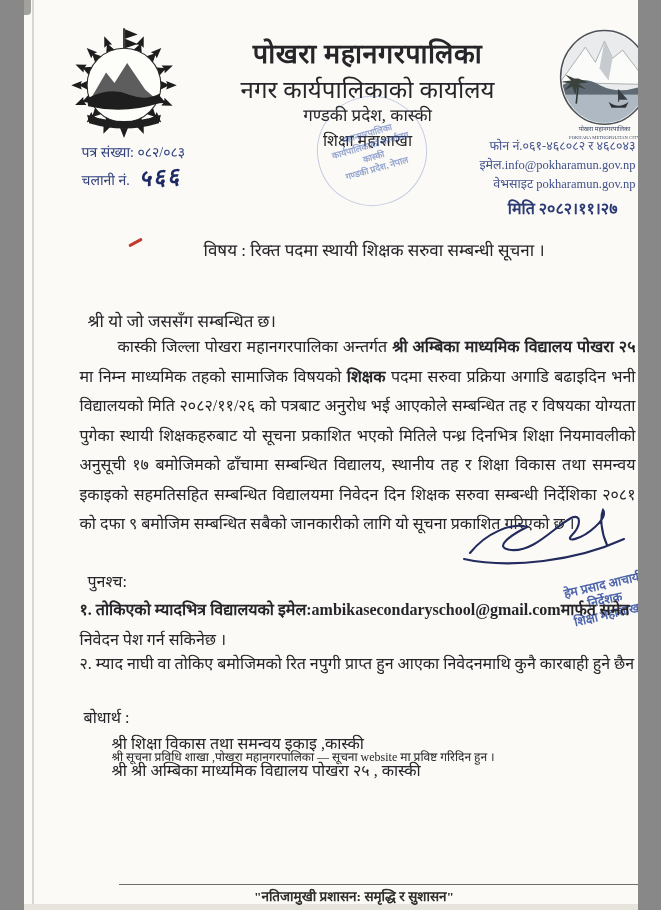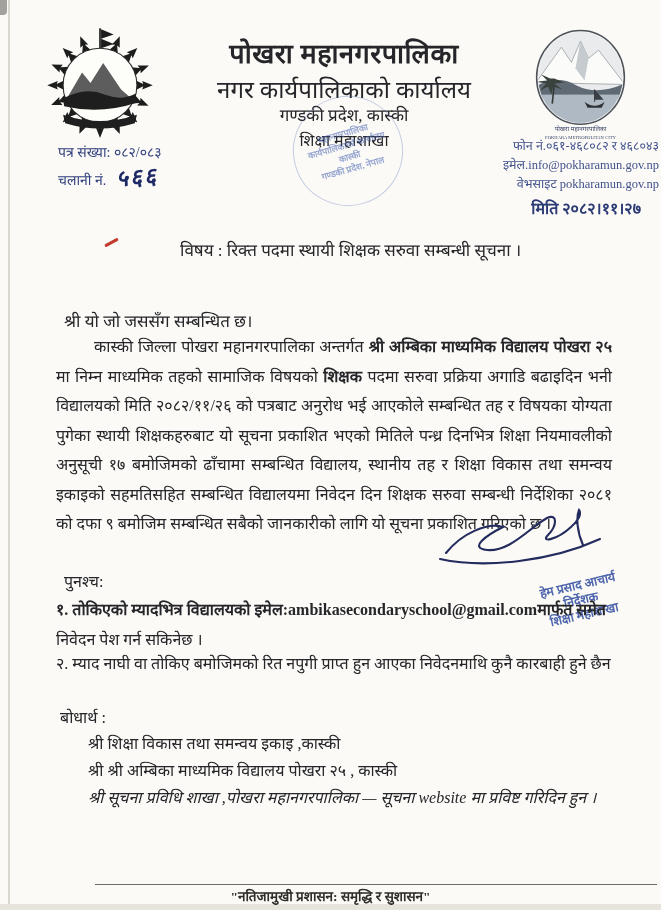--- a/index.html
+++ b/index.html
@@ -1,17 +1,17 @@
 <!DOCTYPE html>
 <html><head>
 <meta charset="utf-8">
 <style>
   html,body{margin:0;padding:0;background:#888;}
   .page{
-    position:relative;width:661px;height:910px;margin:0 auto;
+    position:relative;width:614px;height:910px;margin:0 auto;
     background:#fbfaf6;overflow:hidden;
     font-family:"Liberation Serif","DejaVu Serif",serif;color:#26262a;
   }
   .abs{position:absolute;}
   
   .scan-edge-left{left:8px;top:0;width:2px;height:910px;background:#d9d6cf;}
   .corner-smudge{left:0;top:0;width:7px;height:15px;background:#5a5751;opacity:.55;border-radius:0 0 4px 0;}
   .bottom-shade{left:0;bottom:0;width:661px;height:6px;background:#e7e4dd;}
   
   .header-text{left:168px;top:40px;width:352px;text-align:center;line-height:1.1;}
@@ -52,21 +52,21 @@
   }
   
   .ps-label{left:64px;top:570px;font-size:16px;}
   .ps1{left:56px;top:598px;width:600px;font-size:16px;font-weight:bold;}
   .ps1b{left:56px;top:628px;font-size:16px;}
   .ps2{left:56px;top:652px;width:600px;font-size:16px;}
   .contact-no{left:95px;top:680px;font-size:16px;}
   .cc-label{left:60px;top:706px;font-size:16px;}
   .cc1{left:88px;top:732px;font-size:16px;}
   .cc2{left:88px;top:759px;font-size:16px;}
-  .cc3{left:88px;top:786px;font-size:16px;font-style:italic;}
+  .cc3{left:88px;top:748px;font-size:12px;}
   
   .footer-line{left:95px;top:884px;width:562px;height:0;border-top:1.5px solid #6f6d68;}
   .footer-motto{left:0;top:887px;width:661px;text-align:center;font-size:13.5px;font-weight:bold;color:#2e2d2a;}
 </style>
 </head>
 <body>
 
 <div class="page">
 
   <div class="abs scan-edge-left"></div>

